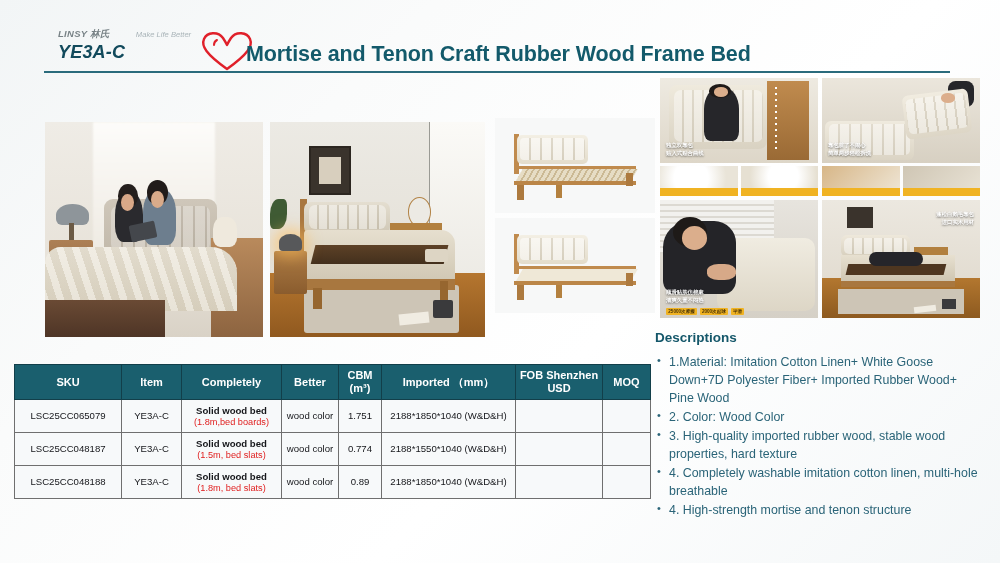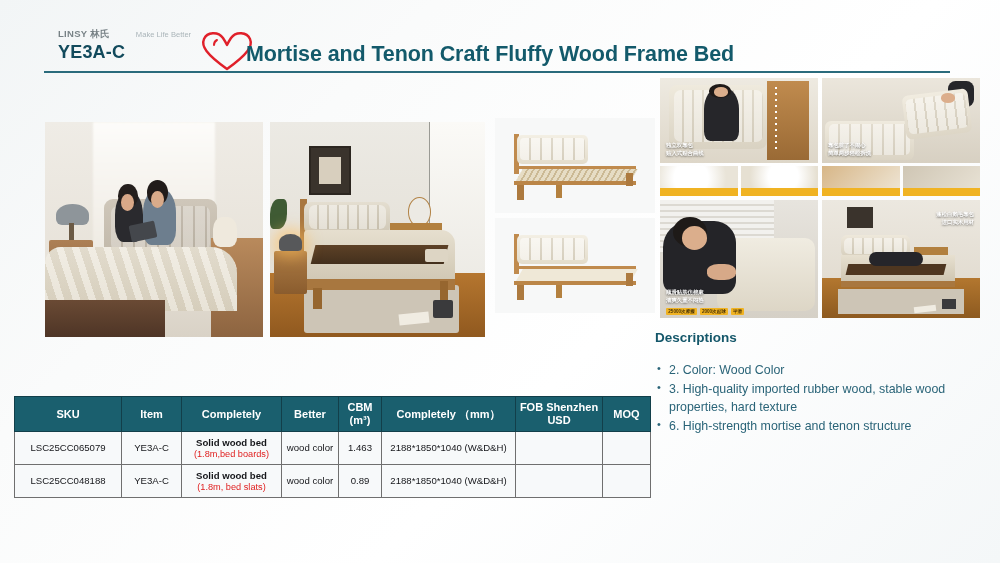--- a/index.html
+++ b/index.html
@@ -7,21 +7,21 @@
     width:1000px;height:563px;overflow:hidden;
     background:linear-gradient(135deg,#f2f5f6 0%,#fafbfb 28%,#ffffff 60%,#f4f7f8 100%);
     font-family:"Liberation Sans", sans-serif;
     color:#1f4e5a;
     position:relative;
   }
   .page{position:absolute;inset:0;}
 
   
   .header{position:absolute;left:0;top:0;width:1000px;height:78px;}
-  .logo-block{position:absolute;left:58px;top:28px;width:180px;}
+  .logo-block{position:absolute;left:58px;top:28px;width:180px;font-style:italic;}
   .logo-row{display:flex;align-items:center;gap:26px;opacity:.62;}
   .logo-mark{font-size:9.5px;font-weight:bold;color:#2b3a40;letter-spacing:.3px;white-space:nowrap;}
   .logo-tag{font-size:7.6px;color:#7b8b92;white-space:nowrap;}
   .model-code{font-size:18px;font-weight:bold;color:#124a5c;letter-spacing:.2px;margin-top:1px;}
   .heart{position:absolute;left:196px;top:28px;width:62px;height:44px;}
   .title{
     position:absolute;left:246px;top:42px;
     font-size:21.5px;font-weight:bold;color:#135a6b;letter-spacing:-.1px;white-space:nowrap;
   }
   .header-rule{position:absolute;left:44px;top:71px;width:906px;height:2px;background:#2a6b7c;}
@@ -153,32 +153,32 @@
   .c4-bed{position:absolute;left:12%;top:47%;width:72%;height:22%;background:linear-gradient(180deg,#e7e0d0,#cfc6b2);}
   .c4-run{position:absolute;left:16%;top:54%;width:62%;height:9%;background:#4e3620;transform:skewX(-14deg);}
   .c4-base{position:absolute;left:12%;top:69%;width:72%;height:5%;background:#a8773f;}
   .c4-body{position:absolute;left:30%;top:44%;width:34%;height:12%;background:#25252a;border-radius:10px;}
   .c4-art{position:absolute;left:16%;top:6%;width:16%;height:18%;background:#3a332c;}
   .c4-desk{position:absolute;left:58%;top:40%;width:22%;height:7%;background:#b2803f;}
   .c4-book{position:absolute;left:58%;bottom:5%;width:14%;height:5%;background:#f0ece2;transform:rotate(-7deg);}
   .c4-spk{position:absolute;left:76%;bottom:8%;width:9%;height:8%;background:#3a3a3c;}
 
   
-  .tablewrap{position:absolute;left:14px;top:396px;width:636px;}
+  .tablewrap{position:absolute;left:14px;top:364px;width:636px;}
   table{border-collapse:collapse;width:636px;table-layout:fixed;}
   th{background:#1a5f6e;color:#ffffff;font-size:11px;font-weight:bold;
      border:1px solid #123f4a;padding:4px 2px;line-height:1.2;text-align:center;}
   td{border:1px solid #6f6f6f;background:#f7f9fa;color:#15161a;font-size:9.6px;
      padding:4px 3px;text-align:center;line-height:1.25;height:24px;}
   .desc-main{color:#15161a;font-weight:bold;font-size:9.6px;display:block;}
   .desc-sub{color:#e02020;font-size:9.2px;display:block;}
 
   
   .desc-panel{position:absolute;left:655px;top:330px;width:330px;}
-  .desc-title{font-size:13.5px;font-weight:bold;color:#14576a;margin-bottom:17px;}
+  .desc-title{font-size:13.5px;font-weight:bold;color:#14576a;margin-bottom:9px;}
   .desc-list{list-style:none;margin:0;padding:0;}
   .desc-list li{position:relative;padding-left:14px;font-size:12.4px;line-height:1.45;color:#2a6478;margin-bottom:1px;}
   .desc-list li:before{content:"•";position:absolute;left:2px;top:-1px;color:#2a6478;font-size:11px;}
 </style>
 </head>
 <body>
 
 <div class="page">
 
   <div class="header">
@@ -191,21 +191,21 @@
     </div>
 
     <div class="heart">
       <svg width="62" height="44" viewBox="0 0 62 44">
         <path d="M31 41 C10 26 5 18 8 11 C11 4 22 3 27 10 C29 13 30 15 31 17
                  C32 15 33 13 35 10 C40 3 51 4 54 11 C57 18 52 26 31 41 Z" fill="none" stroke="#e0202a" stroke-width="2.4" stroke-linejoin="round"></path>
         <path d="M21 12 C19 13 18 15 18 17" fill="none" stroke="#e0202a" stroke-width="2" stroke-linecap="round"></path>
       </svg>
     </div>
 
-    <div class="title">Mortise and Tenon Craft Fluffy Wood Frame Bed</div>
+    <div class="title">Mortise and Tenon Craft Rubber Wood Frame Bed</div>
     <div class="header-rule"></div>
   </div>
 
   <div class="photo ph-couple">
     <div class="cp-wall"></div>
       <div class="cp-curtain"></div>
     <div class="cp-lamp"></div>
       <div class="cp-lampstem"></div>
       <div class="cp-nstand2"></div>
     <div class="cp-head"></div>
@@ -358,39 +358,52 @@
       <thead>
         <tr>
           <th>SKU</th>
           <th>Item</th>
           <th>Completely</th>
           <th>Better</th>
           <th>
             <span>CBM</span><br>
             <span>(m³)</span>
           </th>
-          <th>Completely （mm）</th>
+          <th>Imported （mm）</th>
           <th>
             <span>FOB Shenzhen</span><br>
             <span>USD</span>
           </th>
           <th>MOQ</th>
         </tr>
       </thead>
       <tbody>
         <tr>
           <td>LSC25CC065079</td>
           <td>YE3A-C</td>
           <td>
             <span class="desc-main">Solid wood bed</span>
             <span class="desc-sub">(1.8m,bed boards)</span>
           </td>
           <td>wood color</td>
-          <td>1.463</td>
+          <td>1.751</td>
           <td>2188*1850*1040 (W&amp;D&amp;H)</td>
+          <td></td>
+          <td></td>
+        </tr>
+        <tr>
+          <td>LSC25CC048187</td>
+          <td>YE3A-C</td>
+          <td>
+            <span class="desc-main">Solid wood bed</span>
+            <span class="desc-sub">(1.5m, bed slats)</span>
+          </td>
+          <td>wood color</td>
+          <td>0.774</td>
+          <td>2188*1550*1040 (W&amp;D&amp;H)</td>
           <td></td>
           <td></td>
         </tr>
         <tr>
           <td>LSC25CC048188</td>
           <td>YE3A-C</td>
           <td>
             <span class="desc-main">Solid wood bed</span>
             <span class="desc-sub">(1.8m, bed slats)</span>
           </td>
@@ -400,19 +413,21 @@
           <td></td>
           <td></td>
         </tr>
       </tbody>
     </table>
   </div>
 
   <div class="desc-panel">
     <div class="desc-title">Descriptions</div>
     <ul class="desc-list">
+      <li>1.Material: Imitation Cotton Linen+ White Goose Down+7D Polyester Fiber+ Imported Rubber Wood+ Pine Wood</li>
       <li>2. Color: Wood Color</li>
       <li>3. High-quality imported rubber wood, stable wood properties, hard texture</li>
-      <li>6. High-strength mortise and tenon structure</li>
+      <li>4. Completely washable imitation cotton linen, multi-hole breathable</li>
+      <li>4. High-strength mortise and tenon structure</li>
     </ul>
   </div>
 
 </div>
 
 </body></html>

